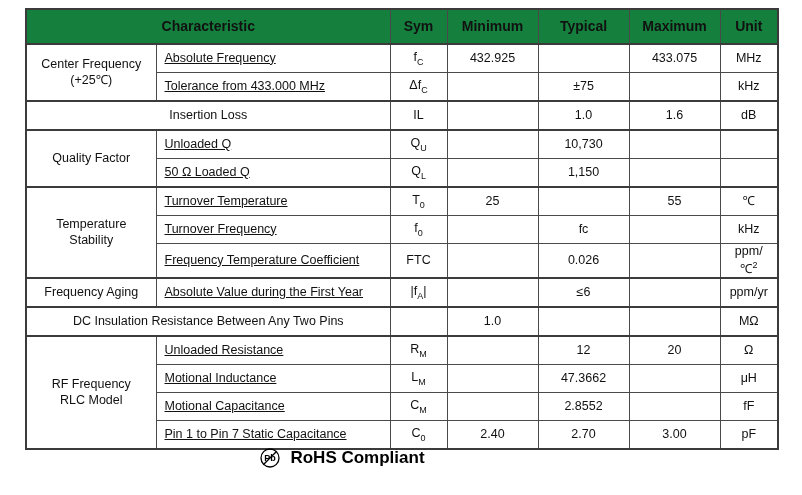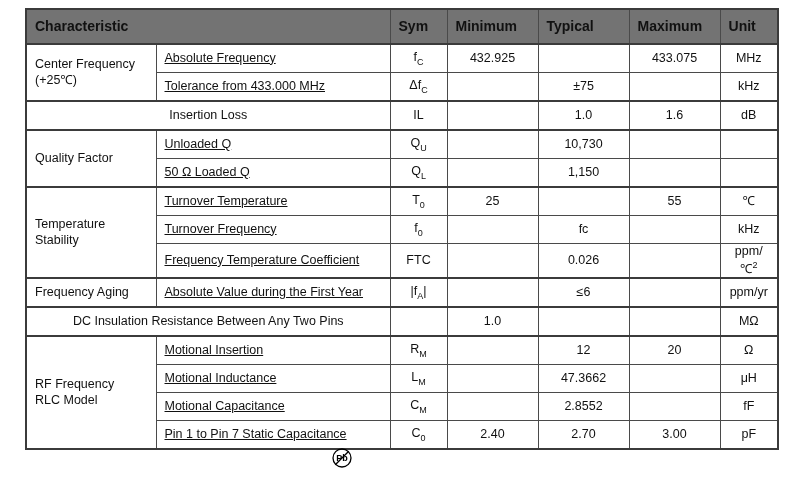--- a/index.html
+++ b/index.html
@@ -40,39 +40,39 @@
     border: 1px solid #4a4a4a;
     font-size: 12.5px;
     font-weight: normal;
     padding: 0 8px;
     color: #111111;
     background: #ffffff;
     line-height: 1.25;
   }
 
   table.spec thead th {
-    background: #737373;
+    background: #15803d;
     font-weight: bold;
     font-size: 14px;
-    text-align: left;
+    text-align: center;
     height: 33px;
     border-bottom: 2px solid #3b3b3b;
   }
 
   
   col.c-group   { width: 130px; }
   col.c-param   { width: 234px; }
   col.c-sym     { width: 57px; }
   col.c-min     { width: 91px; }
   col.c-typ     { width: 91px; }
   col.c-max     { width: 91px; }
   col.c-unit    { width: 58px; }
 
   td.group {
-    text-align: left;
+    text-align: center;
     vertical-align: middle;
     border-right: 1px solid #4a4a4a;
   }
   td.param {
     text-align: left;
     vertical-align: middle;
     height: 27px;
     text-decoration: underline;
   }
   td.param-span {
@@ -230,21 +230,21 @@
             <td class="num">1.0</td>
             <td class="num"></td>
             <td class="num"></td>
             <td class="unit"><span>MΩ</span></td>
           </tr>
           <tr class="group-start">
             <td class="group" rowspan="4">
               <div>RF Frequency</div>
               <div>RLC Model</div>
             </td>
-            <td class="param">Motional Insertion</td>
+            <td class="param">Unloaded Resistance</td>
             <td class="sym"><span>R</span><span class="sub">M</span></td>
             <td class="num"></td>
             <td class="num">12</td>
             <td class="num">20</td>
             <td class="unit"><span>Ω</span></td>
           </tr>
           <tr>
             <td class="param">Motional Inductance</td>
             <td class="sym"><span>L</span><span class="sub">M</span></td>
             <td class="num"></td>
@@ -274,16 +274,17 @@
 
   <div class="footer">
     <div class="footer-item rohs">
       <span class="badge-icon">
         <svg width="22" height="22" viewBox="0 0 22 22" aria-hidden="true">
           <circle cx="11" cy="11" r="9" fill="none" stroke="#000" stroke-width="1.3"></circle>
           <text x="11" y="14.4" font-family="Liberation Sans, sans-serif" font-size="9" font-weight="bold" text-anchor="middle" fill="#000">Pb</text>
           <line x1="4.3" y1="17.7" x2="17.7" y2="4.3" stroke="#000" stroke-width="1.3"></line>
         </svg>
       </span>
+      <span class="footer-label">RoHS Compliant</span>
     </div>
   </div>
 
 </div>
 
 </body></html>

